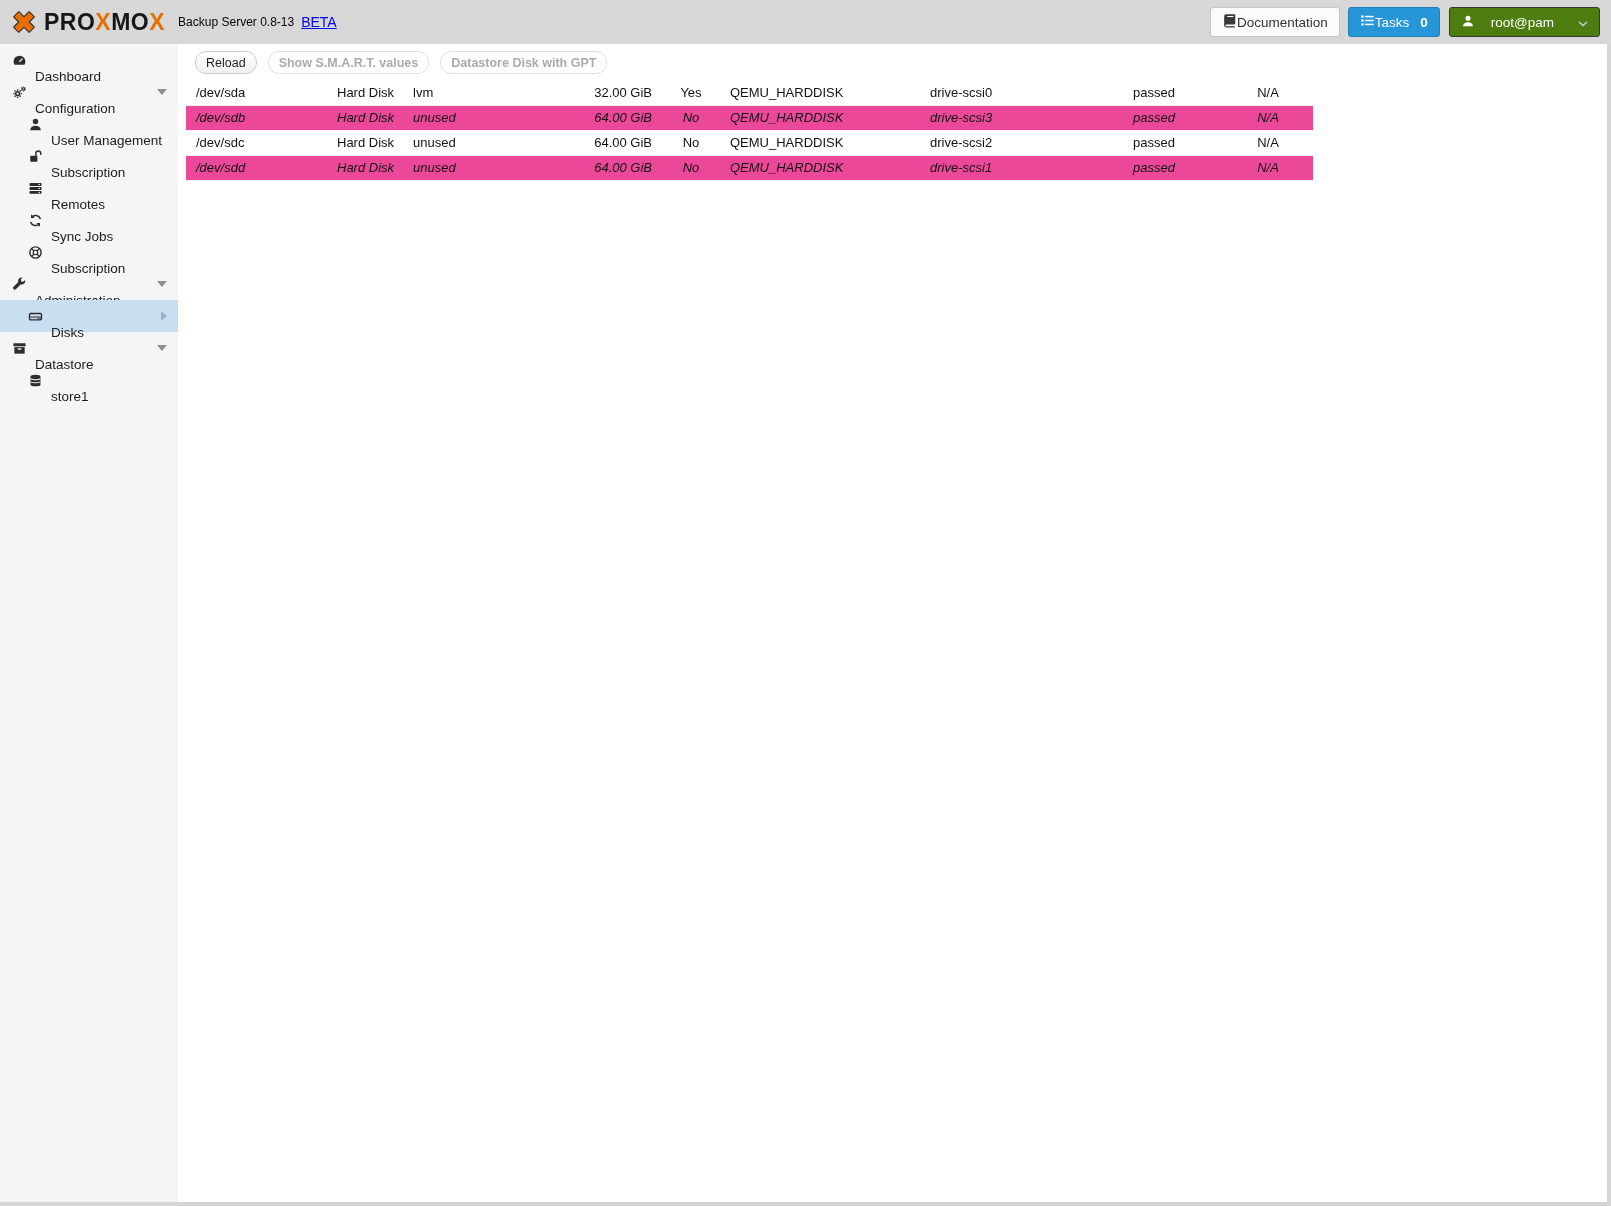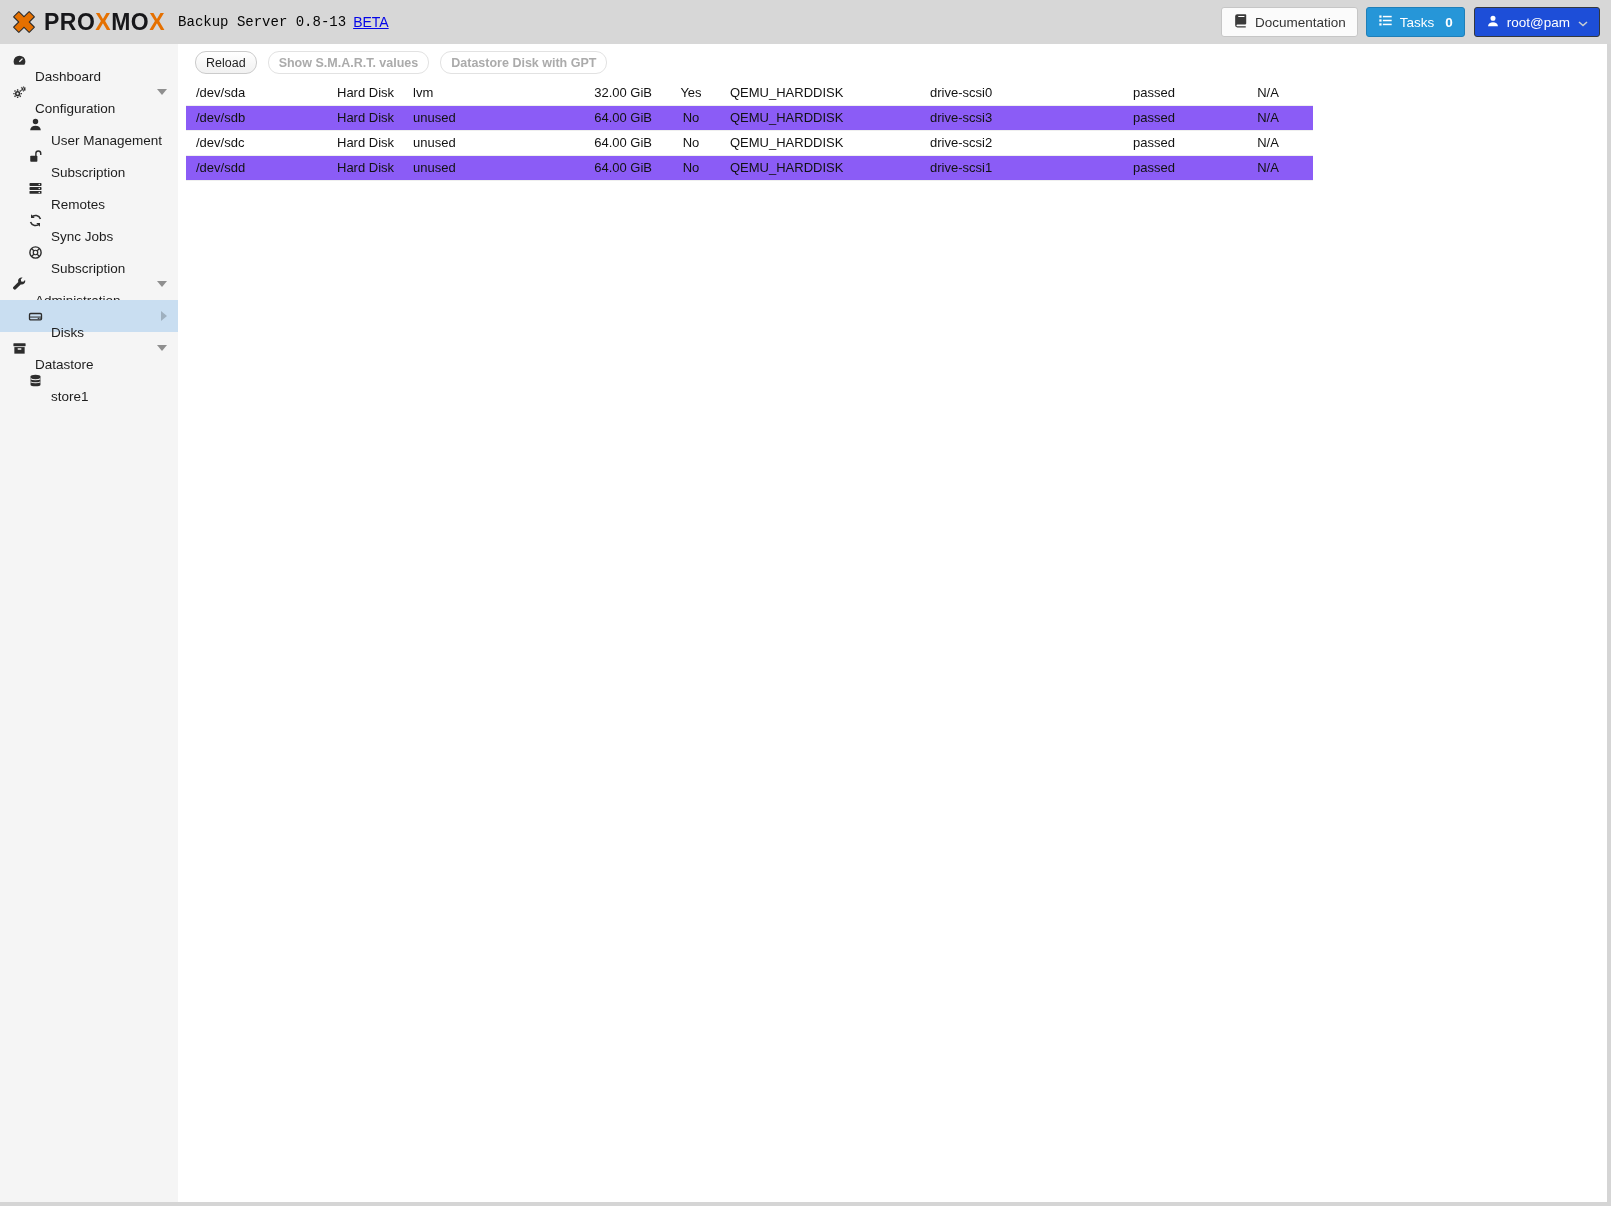--- a/index.html
+++ b/index.html
@@ -10,31 +10,31 @@
     -webkit-font-smoothing:antialiased;
   }
   .page { width:1611px; height:1206px; background:#d5d5d5; }
 
   
   .topbar { height:44px; background:#d7d7d7; display:flex; align-items:center; padding:0 11px 0 9px; }
   .brand { display:flex; align-items:center; }
   .brand-mark { width:30px; height:30px; display:block; }
   .brand-text { margin-left:5px; font-size:23px; font-weight:bold; color:#17171a; letter-spacing:.5px; }
   .brand-text .ox { color:#e57000; }
-  .tb-title { margin-left:13px; font-size:14px; color:#050505; white-space:nowrap;font-family:Liberation Mono, monospace; }
+  .tb-title { margin-left:13px; font-size:12px; color:#050505; white-space:nowrap; }
   .beta-link { margin-left:7px; font-size:14px; color:#0404e8; text-decoration:underline; cursor:pointer; }
   .tb-spacer { flex:1; }
   .tb-btn { height:30px; border-radius:3px; display:flex; align-items:center; padding:0 11px;
             font-size:13.5px; cursor:pointer; border:1px solid transparent; white-space:nowrap; }
   .tb-btn svg { flex:none; }
-  .tb-btn .lbl { margin-left:7px; }
+  .tb-btn .lbl { }
   .btn-doc   { background:#fbfbfb; border-color:#c6c6c6; color:#343434; }
   .btn-tasks { background:#2696d8; border-color:#1f7fb8; color:#fff; margin-left:8px; }
   .tasks-count { font-weight:bold; margin-left:11px; }
-  .btn-user  { background:#1d4ed8; border-color:#33383d; color:#fff; margin-left:9px; }
+  .btn-user  { background:#4d7c0f; border-color:#33383d; color:#fff; margin-left:9px;gap:16px; }
   .chev { margin-left:8px; display:block; }
 
   
   .bodywrap { display:flex; height:1158px; padding-right:4px; }
   .sidebar { width:178px; flex:none; background:#f5f5f5; }
   .content { flex:1; background:#fff; padding-left:8px; }
 
   
   .nav-item { height:32px; display:flex; align-items:center; position:relative;
               cursor:pointer; font-size:13.5px; color:#1d1d1d; }
@@ -58,21 +58,21 @@
 
   
   .grid { width:1421px; }
   .grid-header { display:flex; width:1421px; height:28px;
                  border-top:1px solid #dadada; border-bottom:1px solid #cfcfcf; background:#fff; }
   .gh-cell { padding:0 10px; line-height:26px; font-size:13px; color:#6e6e6e;
              border-right:1px solid #e3e3e3; white-space:nowrap; overflow:hidden; cursor:pointer; }
   .gh-fill { flex:1; border-right:none; cursor:default; }
   .grid-rows { width:1127px; }
   .grid-row { display:flex; height:25px; border-bottom:1px solid #efefef; cursor:pointer; background:#fff; }
-  .grid-row.alt { background:#8b5cf6; }
+  .grid-row.alt { background:#ec4899;font-style:italic; }
   .gr-cell { padding:0 10px; line-height:24px; font-size:13px; color:#121212;
              white-space:nowrap; overflow:hidden; }
   .c0 { width:141px; } .c1 { width:76px; } .c2 { width:149px; }
   .c3 { width:110px; text-align:right; }
   .c4 { width:58px; }  .c5 { width:200px; } .c6 { width:203px; }
   .c7 { width:100px; } .c8 { width:90px; }
   .gr-cell.c4, .gr-cell.c8 { text-align:center; }
 </style>
 </head>
 <body>

